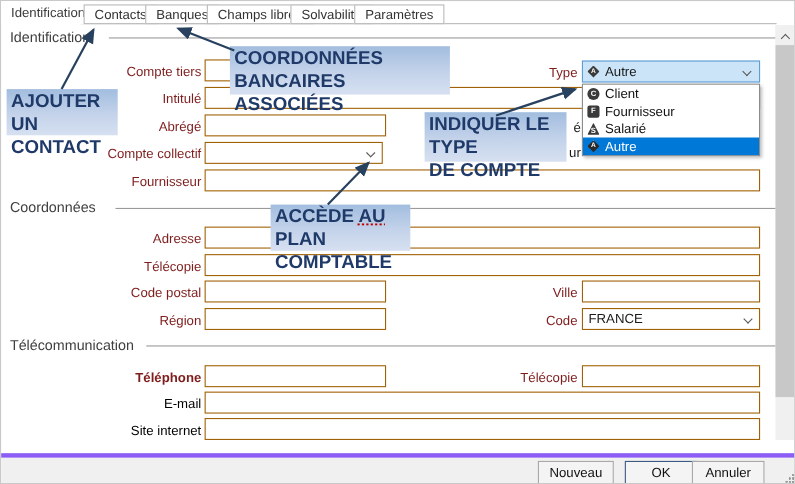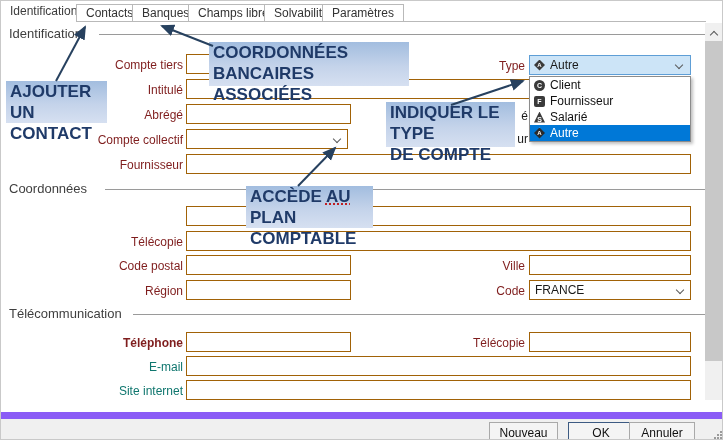--- a/index.html
+++ b/index.html
@@ -12,21 +12,21 @@
   .tab { position:absolute; top:3px; height:18px; line-height:17px; padding:0 9px; background:#fff; border:1px solid #b9b9b9; color:#333; cursor:default; }
   .tab.active { top:0; height:21px; line-height:20px; border:none; color:#3c3c3c; }
 
   
   .section-title { position:absolute; font-size:13px; color:#3f3f3f; }
   .section-rule { position:absolute; height:1px; background:#9a9a9a; }
 
   
   .flabel { position:absolute; width:152px; text-align:right; color:#7f1d1d; white-space:nowrap; }
   .flabel.right-col { width:120px; }
-  .flabel.link { color:#0f766e; }
+  .flabel.link { color:#000000; }
   .flabel.bold { font-weight:bold; }
   .fragment { position:absolute; width:20px; text-align:right; color:#1a1a1a; }
 
   
   .field { position:absolute; height:20px; background:#fff; border:1px solid #a16207; }
   .chev { position:absolute; right:7px; top:6px; width:6px; height:6px; border-right:1.4px solid #5a5a5a; border-bottom:1.4px solid #5a5a5a; transform:rotate(45deg); }
   .chev.up { transform:rotate(-135deg); top:9px; }
 
   
   .combo-open { position:absolute; left:528px; top:54px; width:162px; height:20px; background:#cce4f7; border:1px solid #5e9ed6; display:flex; align-items:center; padding-left:4px; gap:5px; }
@@ -48,21 +48,21 @@
   
   .arrows { position:absolute; left:0; top:0; width:723px; height:440px; z-index:7; pointer-events:none; }
 
   
   .vscroll { position:absolute; left:704px; top:22px; width:17px; height:377px; background:#f0f0f0; z-index:2; }
   .vscroll .btn-up { position:absolute; left:0; top:0; width:17px; height:17px; background:#f0f0f0; }
   .vscroll .btn-up .chev { right:5px; }
   .vscroll .thumb { position:absolute; left:0; top:18px; width:17px; height:320px; background:#c8c8c8; }
 
   
-  .bottombar { position:absolute; left:0; top:411px; width:723px; height:29px; background:#f0f0f0; border-top:7px solid #8b5cf6; z-index:3; }
+  .bottombar { position:absolute; left:0; top:411px; width:723px; height:29px; background:#f0f0f0; border-top:4px solid #8b5cf6; z-index:3; }
   .btn { position:absolute; top:3px; height:22px; background:#f4f4f4; border:1px solid #a9a9a9; text-align:center; line-height:20px; color:#111; cursor:default; }
   .btn.default { border-color:#3c5a82; }
   .grip { position:absolute; right:2px; bottom:2px; width:8px; height:8px;
           background:radial-gradient(circle at 7px 1px,#9a9a9a 1px,transparent 1.2px),
                      radial-gradient(circle at 4px 4px,#9a9a9a 1px,transparent 1.2px),
                      radial-gradient(circle at 7px 4px,#9a9a9a 1px,transparent 1.2px),
                      radial-gradient(circle at 1px 7px,#9a9a9a 1px,transparent 1.2px),
                      radial-gradient(circle at 4px 7px,#9a9a9a 1px,transparent 1.2px),
                      radial-gradient(circle at 7px 7px,#9a9a9a 1px,transparent 1.2px); }
 </style>
@@ -124,20 +124,21 @@
     </div>
     <div class="dropitem selected">
       <span class="ticon diamond" style="background:#2a2a2a; outline:1px solid #9cc3e8;">A</span>
       <span>Autre</span>
     </div>
   </div>
 
   <div class="section-title" style="left:8px; top:180px;">Coordonnées</div>
   <div class="section-rule" style="left:104px; top:188px; width:601px;"></div>
 
+  <div class="flabel" style="left:30px; top:209px;">Adresse</div>
   <div class="field" style="left:185px; top:205px; width:505px;"></div>
 
   <div class="flabel" style="left:30px; top:234px;">Télécopie</div>
   <div class="field" style="left:185px; top:230px; width:505px;"></div>
 
   <div class="flabel" style="left:30px; top:258px;">Code postal</div>
   <div class="field" style="left:185px; top:254px; width:165px;"></div>
 
   <div class="flabel right-col" style="left:404px; top:258px;">Ville</div>
   <div class="field" style="left:528px; top:254px; width:162px;"></div>

